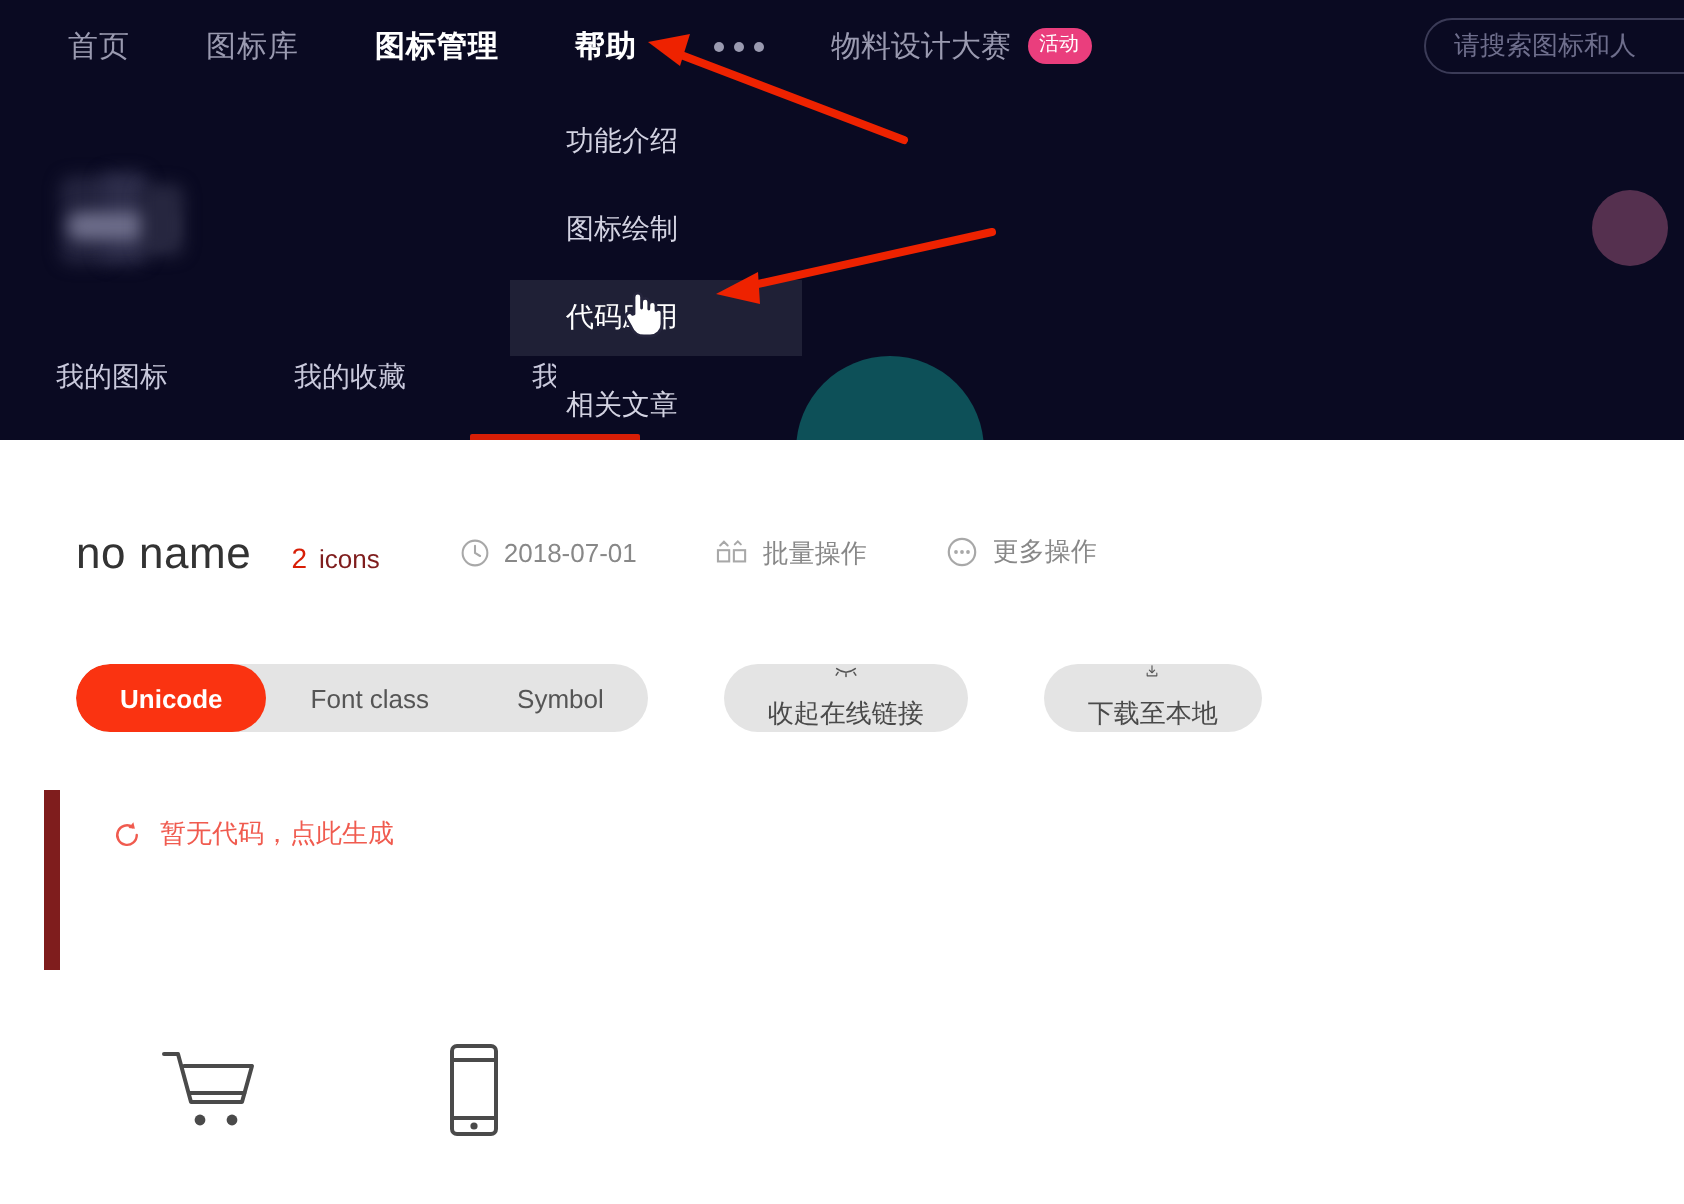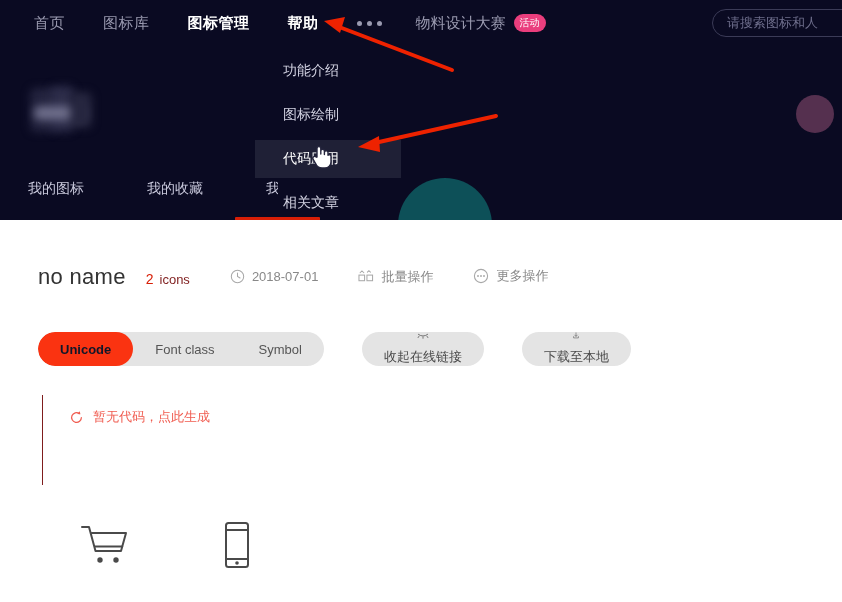--- a/index.html
+++ b/index.html
@@ -266,21 +266,21 @@
     display: flex;
     align-items: center;
     justify-content: center;
     font-size: 13px;
     color: #555555;
     cursor: pointer;
     white-space: nowrap;
   }
   .seg-item.active {
     background: #fa3311;
-    color: #0f172a;
+    color: #ffffff;
     border-radius: 17px;
     font-weight: bold;
   }
   .pill-btn {
     margin-left: 38px;
     height: 34px;
     padding: 0 22px;
     background: #e4e4e4;
     border-radius: 17px;
     display: flex;
@@ -289,23 +289,23 @@
     font-size: 13px;
     color: #4a4a4a;
     cursor: pointer;
     white-space: nowrap;
     flex-direction: column;
   }
 
   
   .code-panel {
     position: absolute;
-    left: 42px; top: 175px;
+    left: 22px; top: 175px;
     width: 600px; height: 90px;
-    border-left: 1px solid #7f1d1d;
+    border-left: 8px solid #7f1d1d;
     padding-left: 38px;
   }
   .code-empty {
     position: absolute;
     left: 26px; top: 13px;
     display: flex;
     align-items: center;
     gap: 9px;
     color: #f05b4f;
     font-size: 13px;

